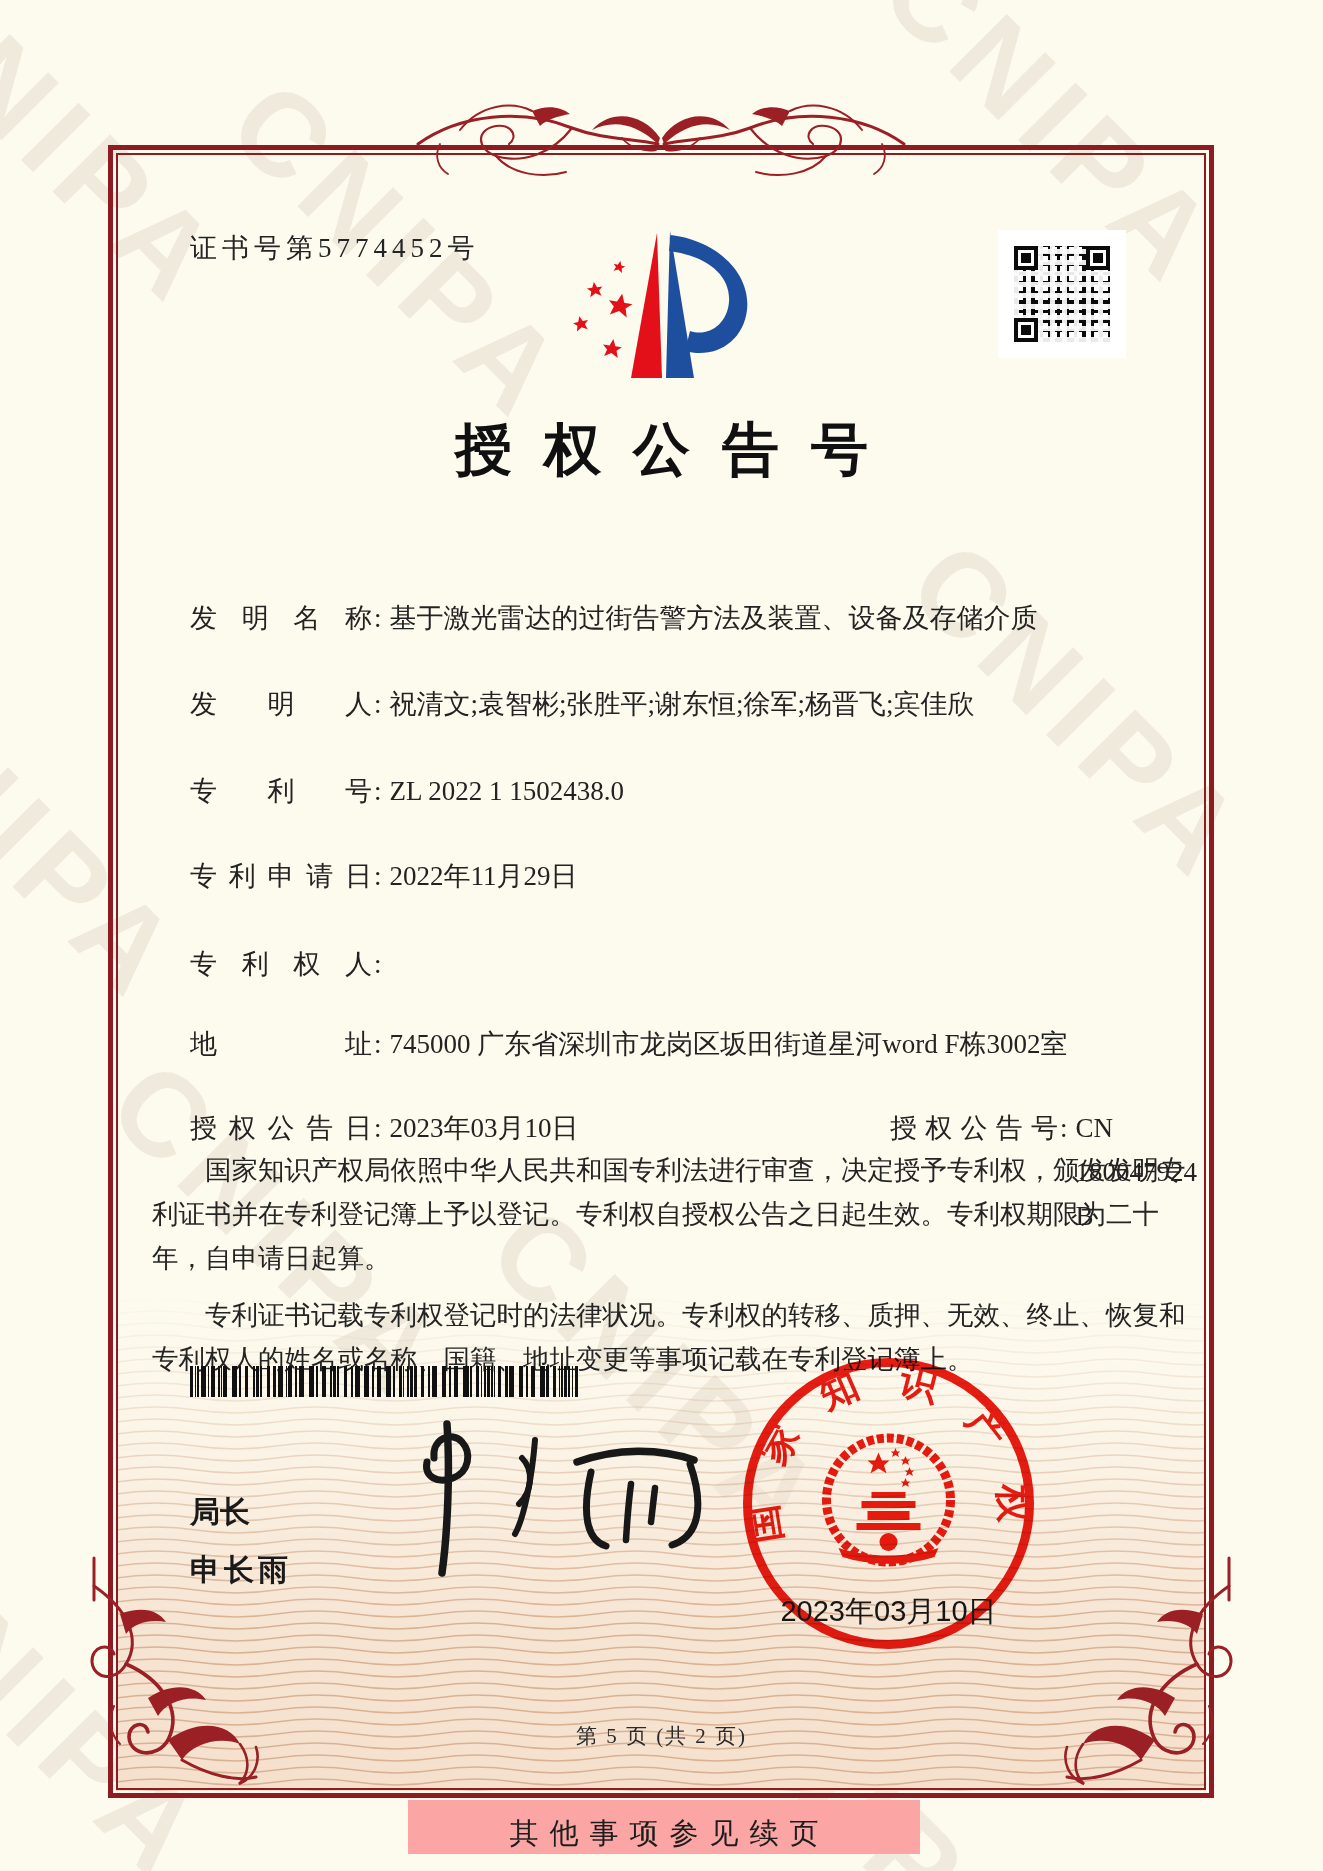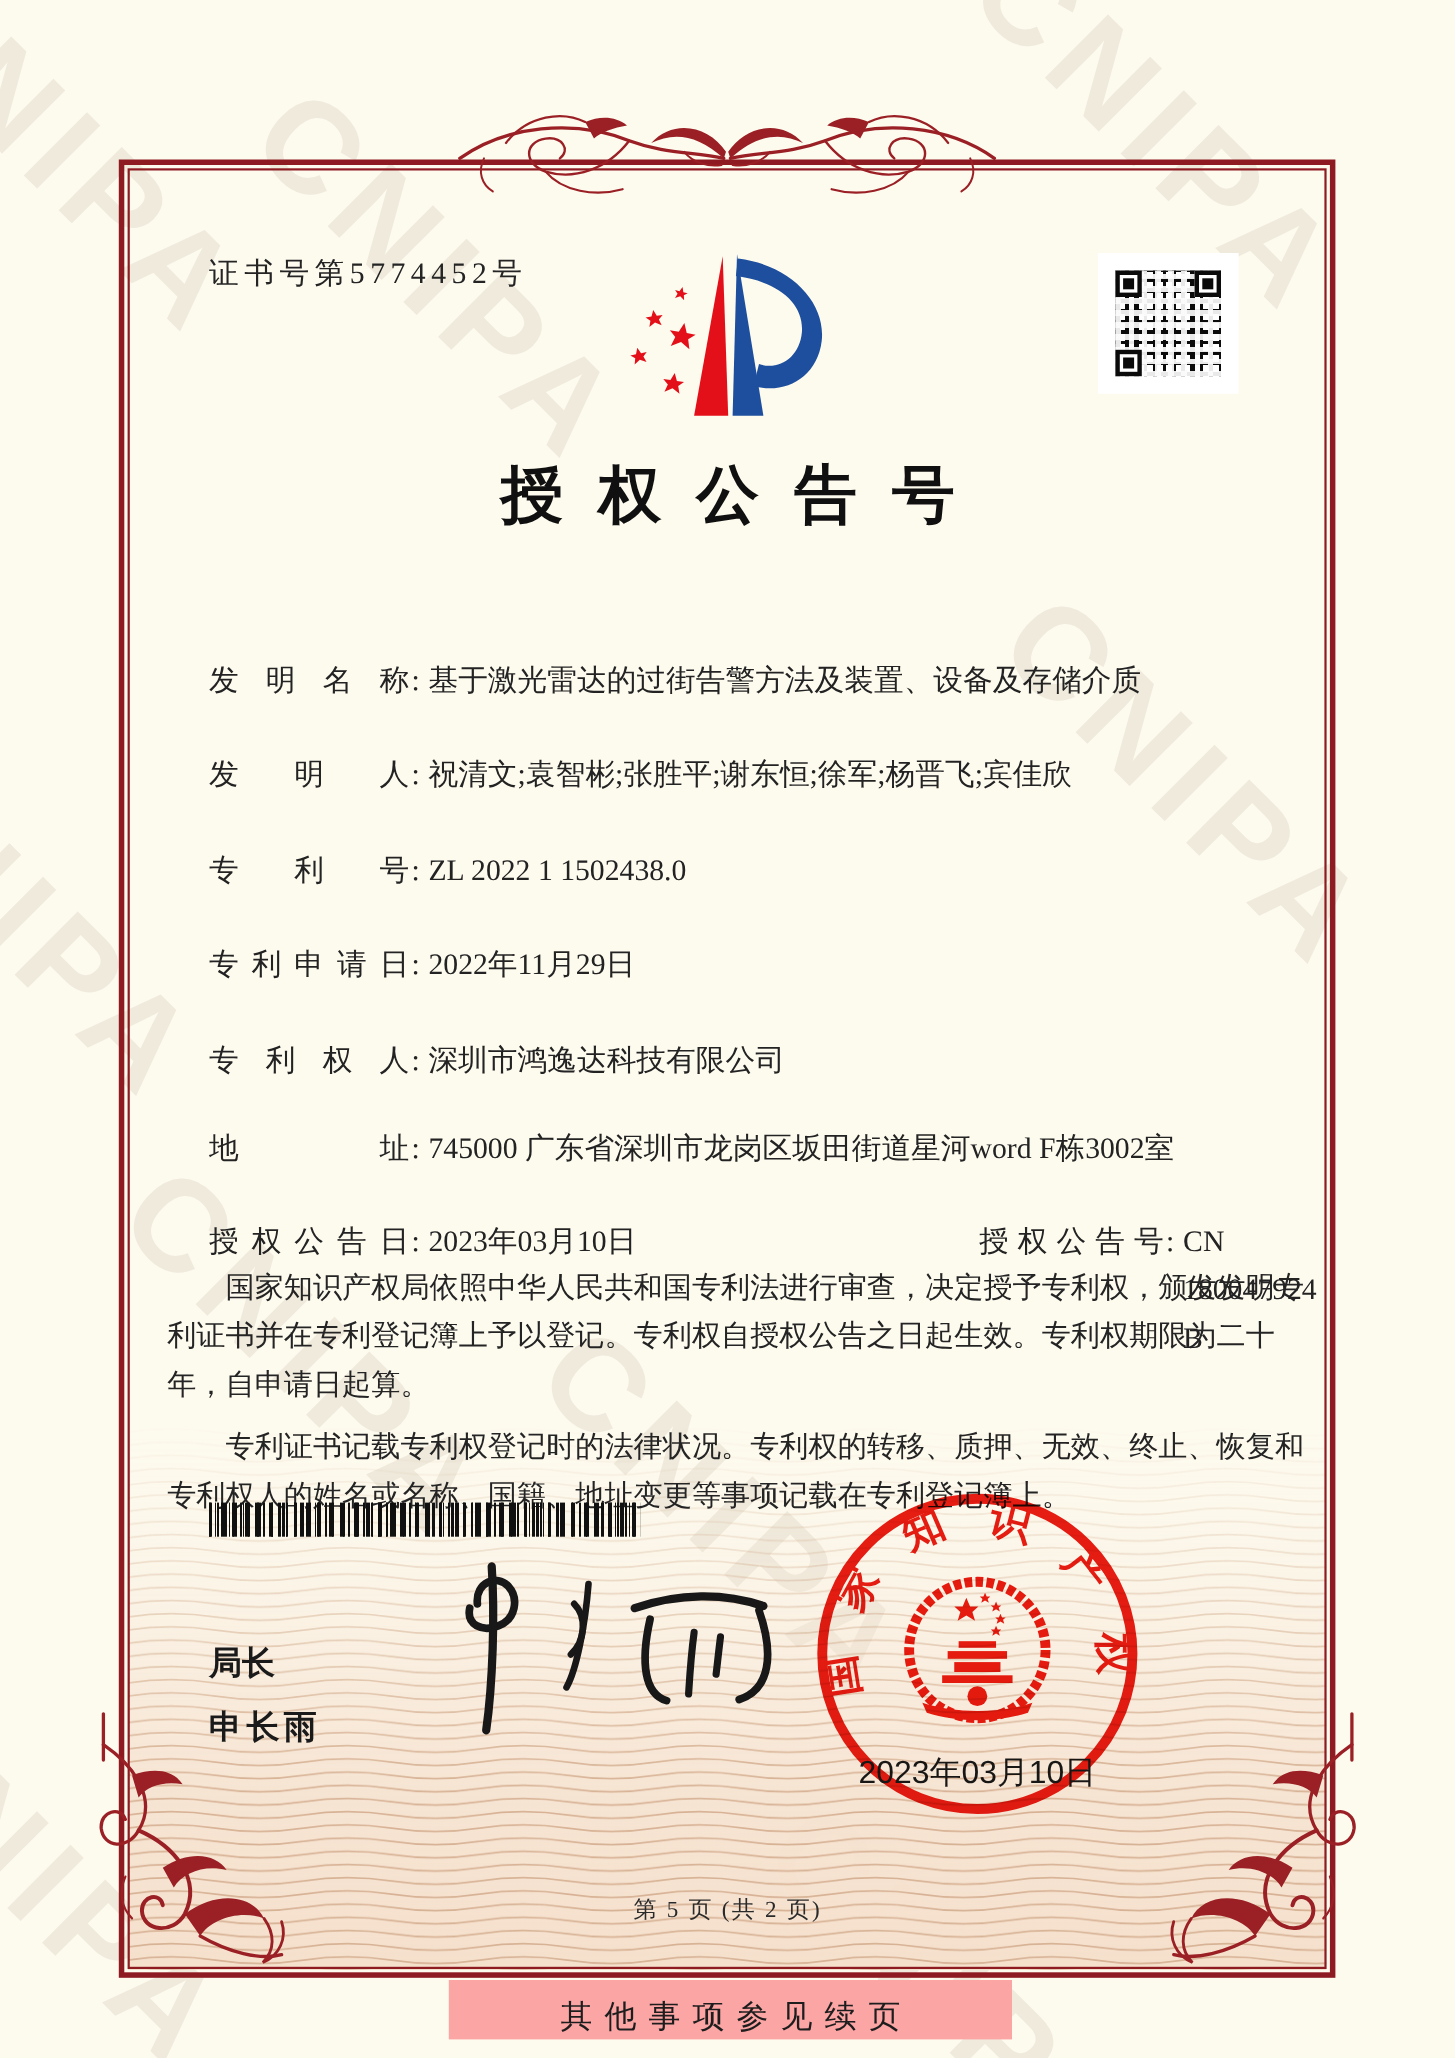--- a/index.html
+++ b/index.html
@@ -225,21 +225,20 @@
     <span class="val">ZL 2022 1 1502438.0</span>
   </div>
   <div class="row" style="top:854px">
     <span class="lab">专利申请日</span>
       <span class="colon">:</span>
     <span class="val">2022年11月29日</span>
   </div>
   <div class="row" style="top:942px">
     <span class="lab">专利权人</span>
       <span class="colon">:</span>
-    <span class="val">深圳市鸿逸达科技有限公司</span>
   </div>
   <div class="row" style="top:1022px">
     <span class="lab">地址</span>
       <span class="colon">:</span>
     <span class="val">745000 广东省深圳市龙岗区坂田街道星河word F栋3002室</span>
   </div>
   <div class="row" style="top:1106px;width:1010px">
     <span class="lab">授权公告日</span>
       <span class="colon">:</span>
     <span class="val">2023年03月10日</span>

